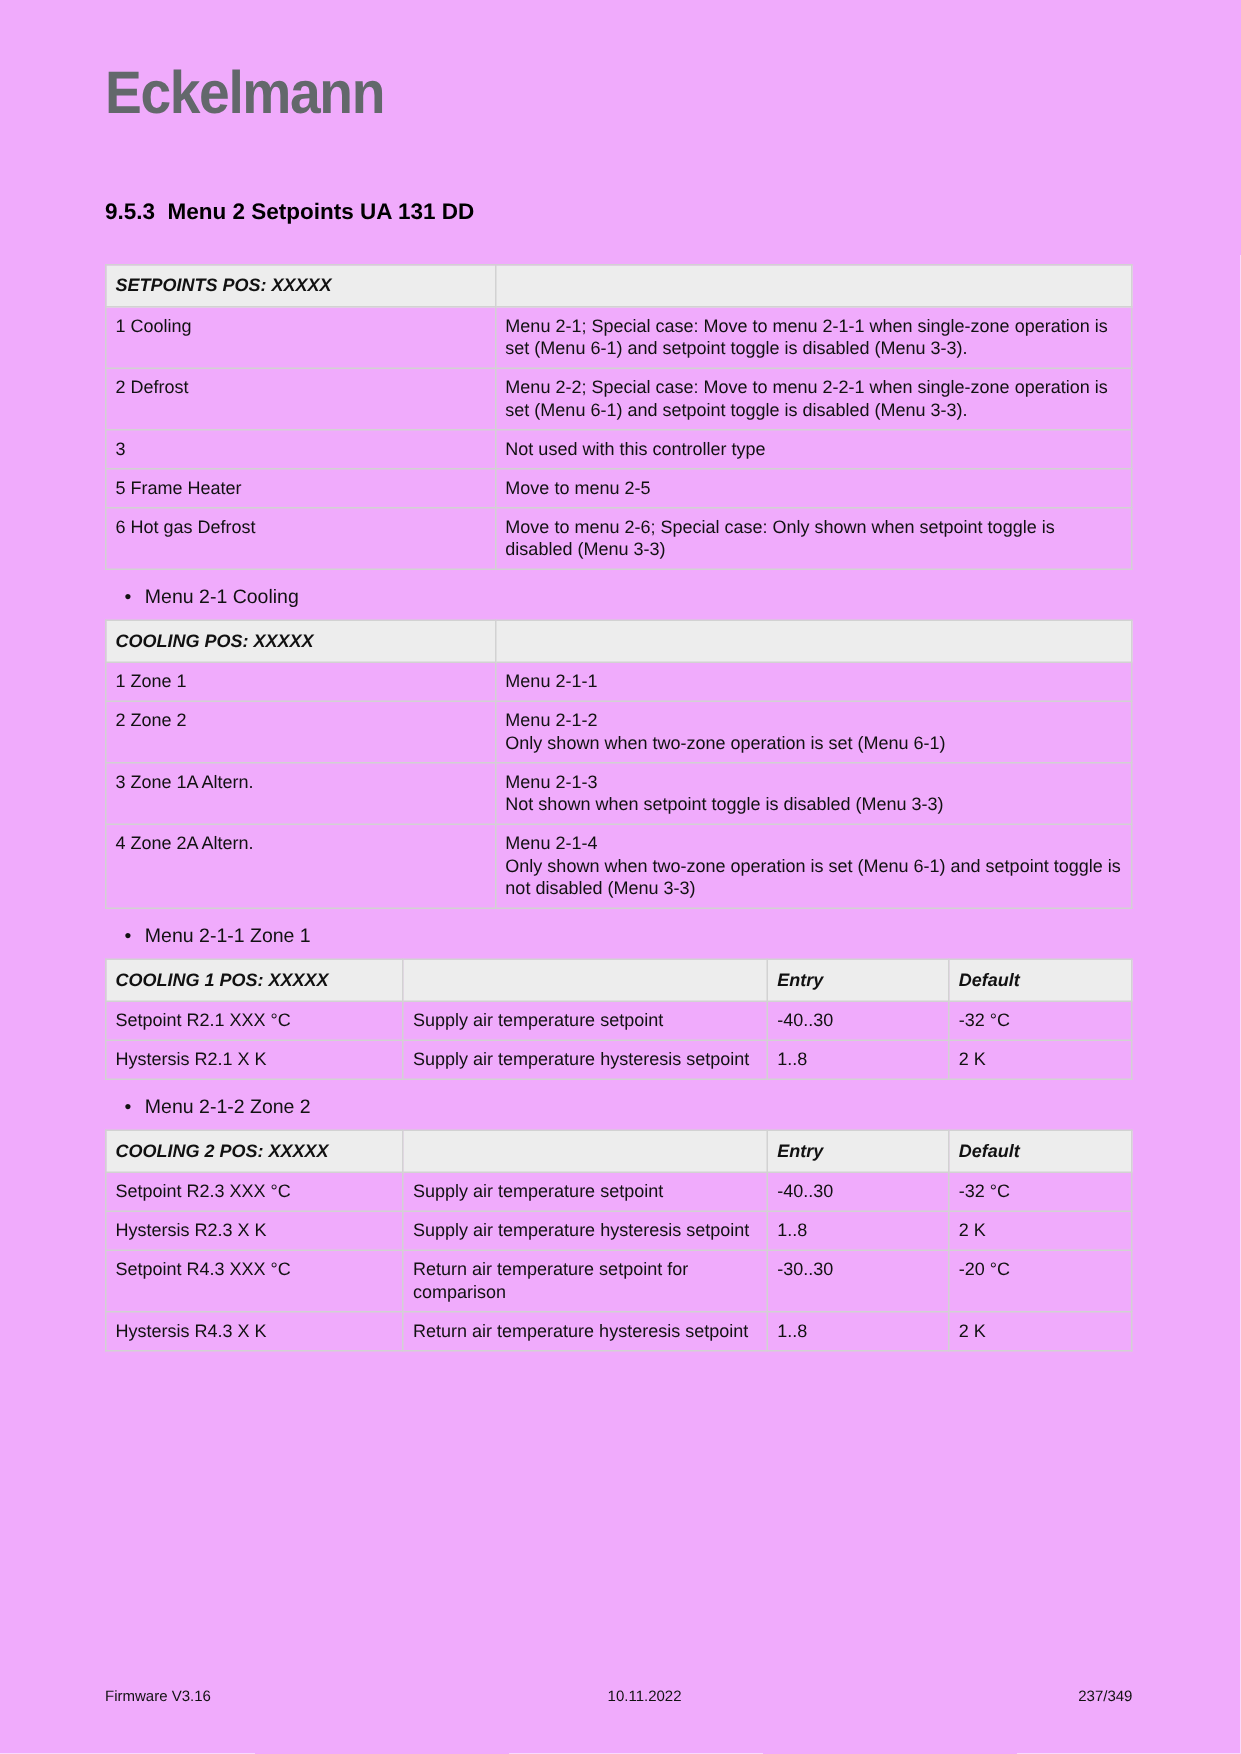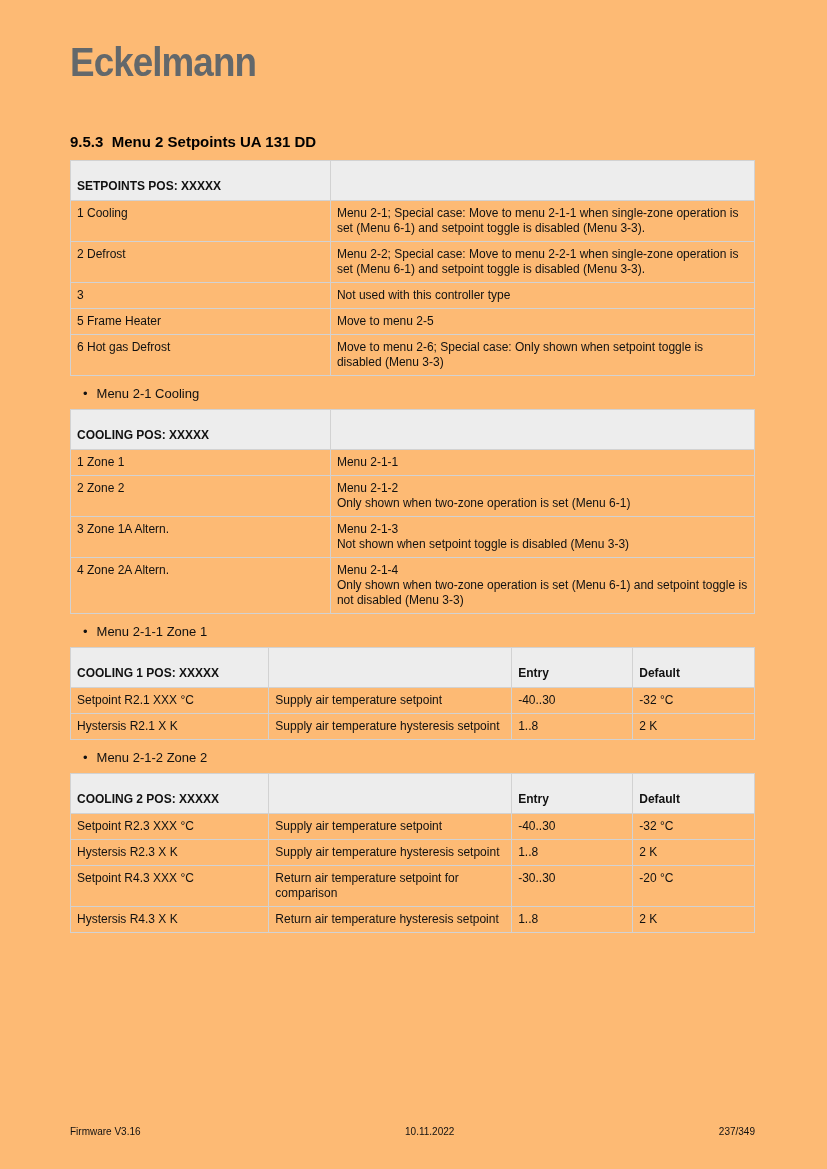--- a/index.html
+++ b/index.html
@@ -2,38 +2,38 @@
 <html><head>
 <meta charset="utf-8">
 <style>
   * { margin: 0; padding: 0; box-sizing: border-box; }
   html, body { background: #ffffff; }
   body { font-family: "Liberation Sans", "DejaVu Sans", sans-serif; color: #111111; }
   .page {
     position: relative;
     width: 827px;
     height: 1169px;
-    background: #fdba74;
+    background: #f0abfc;
     padding: 0 72px 0 70px;
     overflow: hidden;
   }
   .logo {
     display: inline-block;
     margin-top: 42px;
     font-size: 40px;
     font-weight: bold;
     color: #63686b;
     letter-spacing: -1px;
     transform: scaleX(0.92);
     transform-origin: left center;
     line-height: 1;
   }
   .heading {
     margin-top: 50px;
-    margin-bottom: 9px;
+    margin-bottom: 25px;
     font-size: 15px;
     font-weight: bold;
     color: #000000;
     white-space: pre-wrap;
     line-height: 19px;
   }
   table.tbl {
     width: 100%;
     border-collapse: collapse;
     table-layout: fixed;
@@ -45,22 +45,23 @@
     line-height: 15px;
     text-align: left;
     vertical-align: top;
     white-space: pre-line;
     color: #111111;
     font-weight: normal;
   }
   table.tbl th {
     background: #ededed;
     font-weight: bold;
-    padding-top: 18px;
+    padding-top: 6px;
     padding-bottom: 6px;
+    font-style: italic;
   }
   table.cols2 col:nth-child(1) { width: 38%; }
   table.cols2 col:nth-child(2) { width: 62%; }
   table.cols4 col:nth-child(1) { width: 29%; }
   table.cols4 col:nth-child(2) { width: 35.5%; }
   table.cols4 col:nth-child(3) { width: 17.7%; }
   table.cols4 col:nth-child(4) { width: 17.8%; }
   .bullet {
     margin: 9px 0 7px 13px;
     font-size: 13px;

